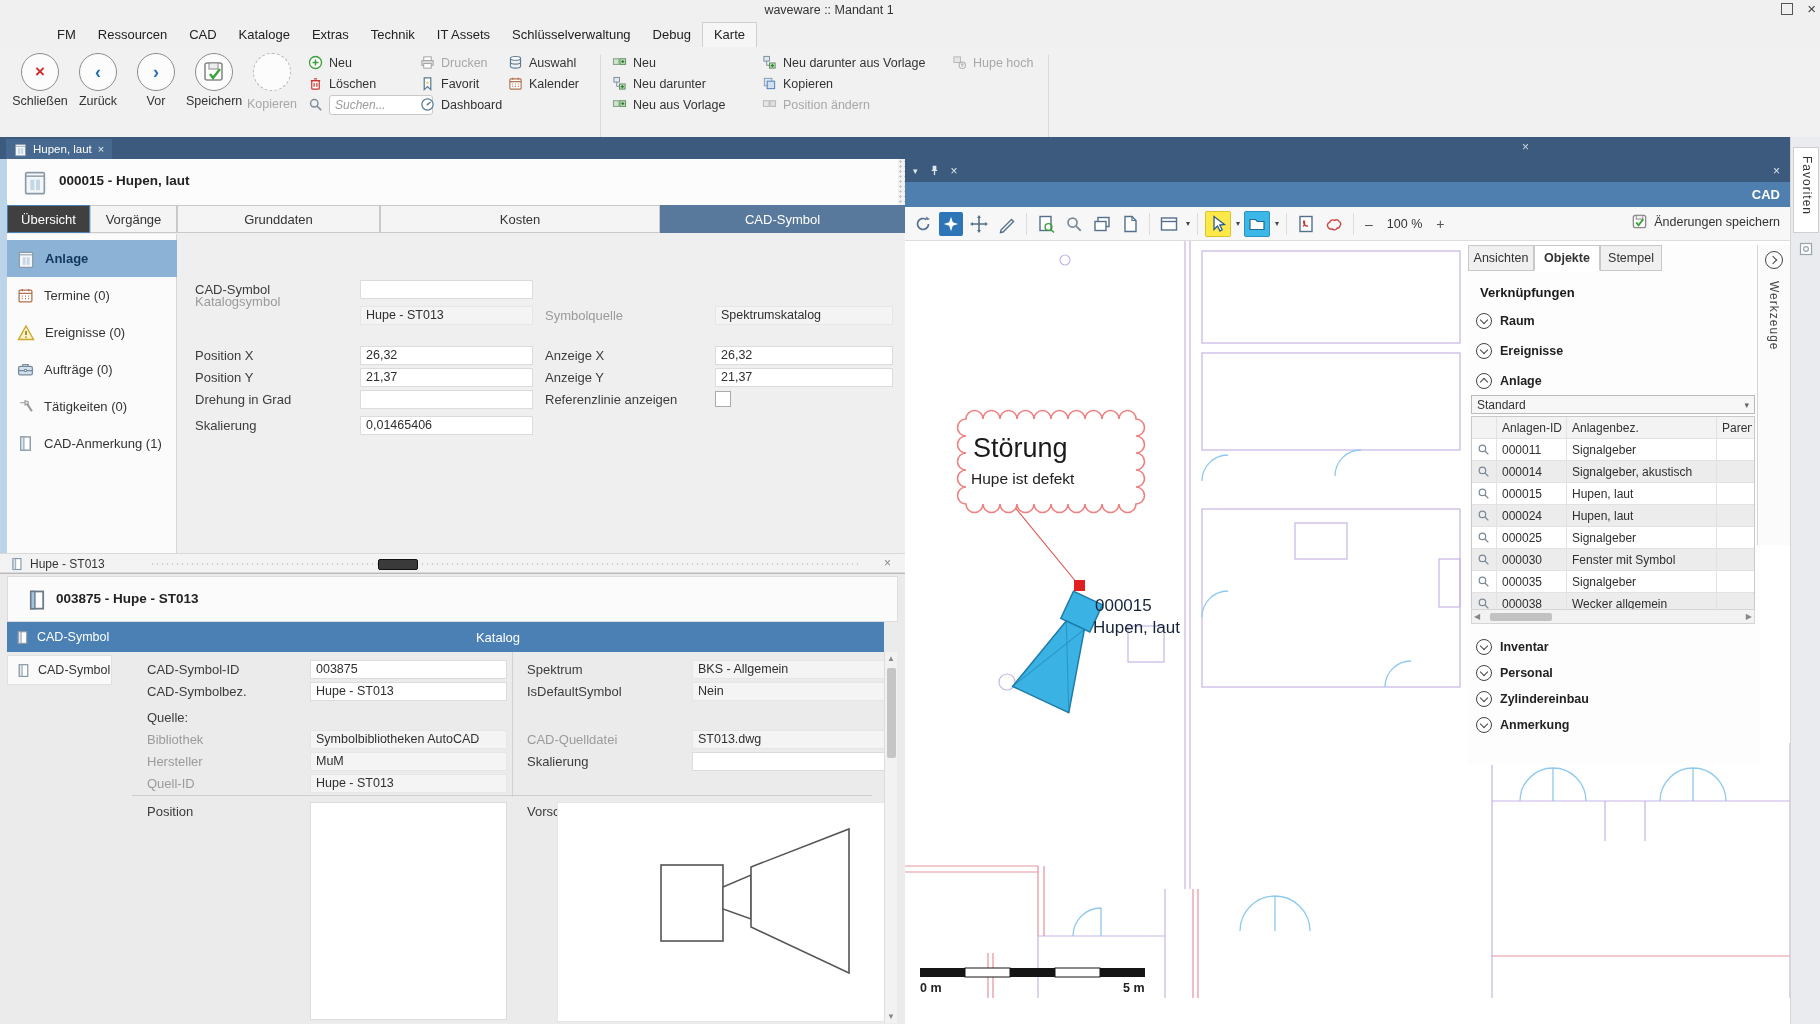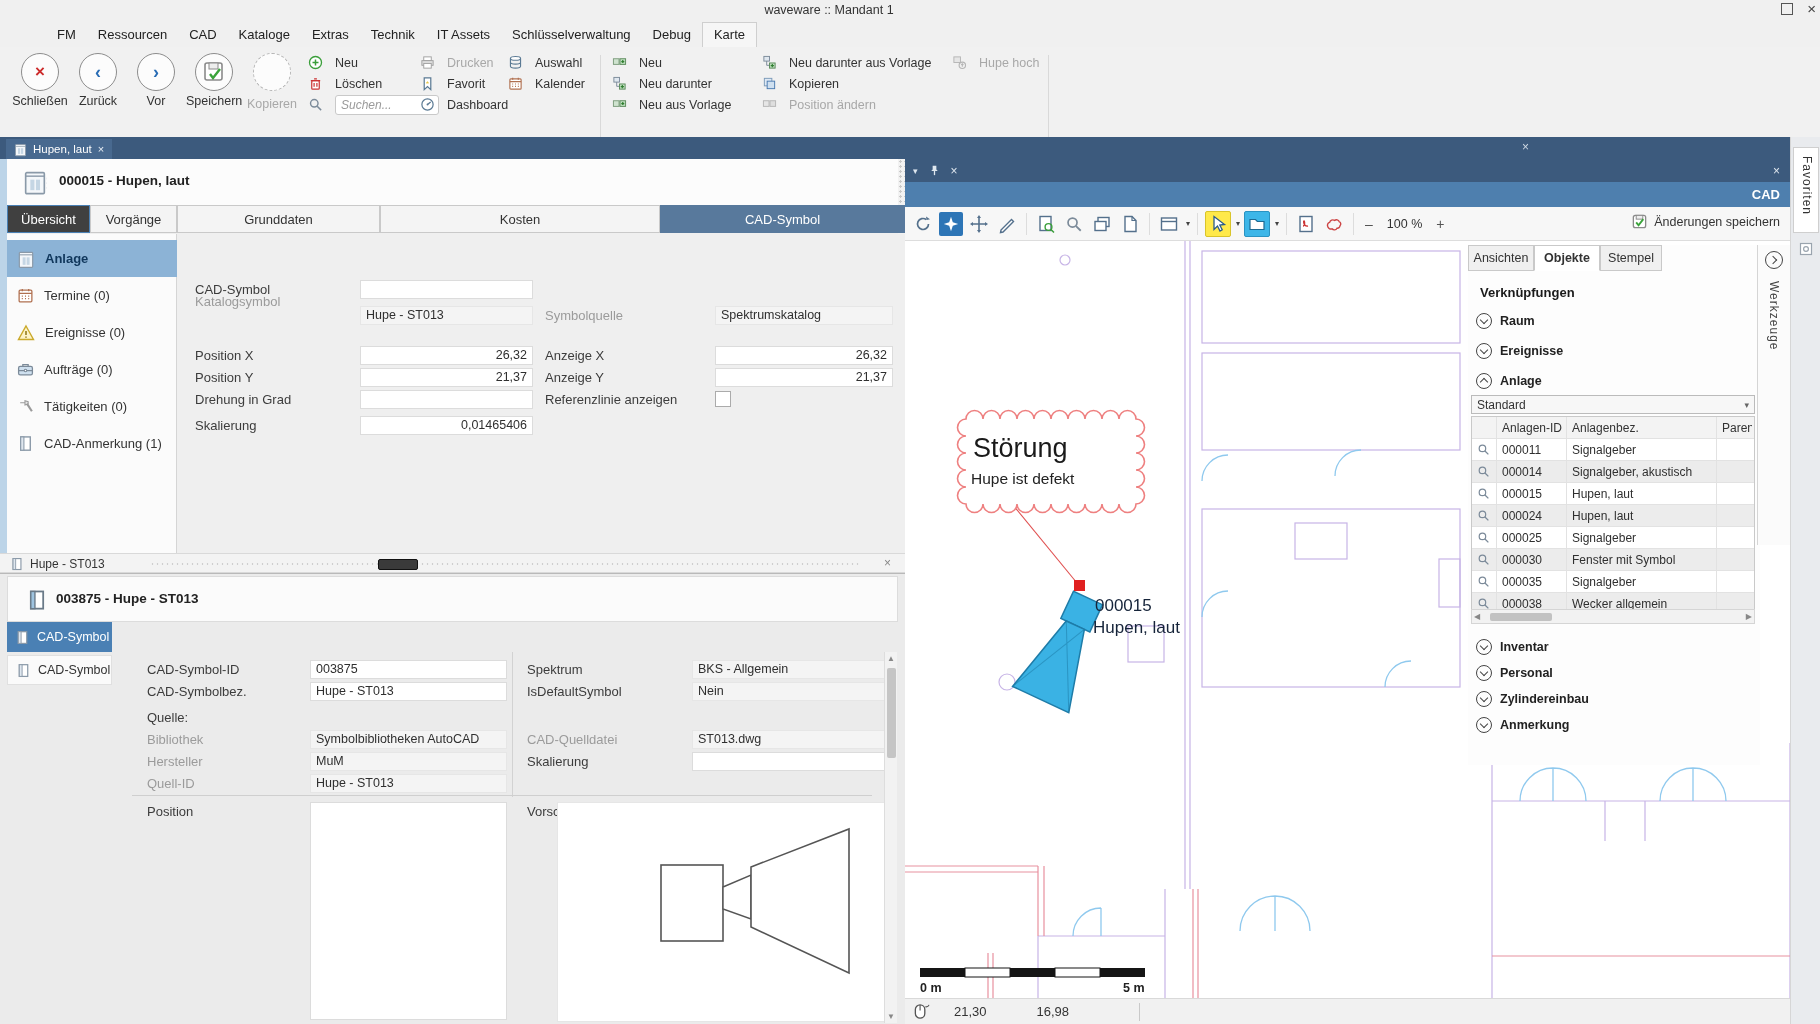--- a/index.html
+++ b/index.html
@@ -27,21 +27,21 @@
   
   .ribbon{left:0;top:47px;width:1820px;height:90px;background:#f1f1f1;border-bottom:1px solid #d8d8d8;}
   .bigbtn{top:6px;width:56px;text-align:center;}
   .bcirc{display:inline-flex;width:36px;height:36px;border:1.5px solid #8d8d8d;border-radius:50%;align-items:center;justify-content:center;background:#fcfcfc;}
   .bcirc.dashed{border-style:dashed;border-color:#b5b5b5;}
   .blbl{display:block;font-size:12.5px;color:#333;margin-top:3px;}
   .dim .blbl{color:#a8a8a8;}
   .glyph-x{color:#cc2a2a;font-size:17px;font-weight:bold;}
   .glyph-nav{color:#2a6db5;font-size:18px;font-weight:bold;line-height:14px;}
   .scol{top:6px;display:flex;flex-direction:column;gap:2px;}
-  .sbtn{display:flex;align-items:center;gap:12px;height:19px;font-size:12.5px;color:#333;white-space:nowrap;}
+  .sbtn{display:flex;align-items:center;gap:6px;height:19px;font-size:12.5px;color:#333;white-space:nowrap;}
   .sbtn.dim{color:#a8a8a8;}
   .searchbox{display:flex;align-items:center;gap:5px;width:92px;height:18px;background:#fff;border:1px solid #c9c9c9;border-radius:3px;padding:0 5px;}
   .searchbox span{color:#9a9a9a;font-style:italic;font-size:12px;}
   .rgrouplbl{top:118px;font-size:11.5px;color:#666;text-align:center;}
   .rsep{top:8px;width:1px;height:112px;background:#d9d9d9;}
 
   
   .docstrip{left:0;top:137px;width:1790px;height:22px;background:#3c5a7d;}
   .doctab{left:6px;top:2px;height:20px;background:#48698f;display:flex;align-items:center;gap:6px;padding:0 8px;color:#fff;font-size:11.5px;}
   .doctab .tx{font-size:11px;color:#e8eef5;}
@@ -57,21 +57,21 @@
   .rtab.act1{background:#404040;color:#fff;border-color:#4a80b4;}
   .rtab.act2{background:#58799c;color:#fff;border-color:#58799c;}
   .recnav{left:7px;top:75px;width:170px;height:319px;background:#fbfbfb;border-right:1px solid #d5d5d5;box-sizing:border-box;}
   .nrow{position:absolute;left:0;width:170px;height:37px;display:flex;align-items:center;gap:10px;padding-left:10px;box-sizing:border-box;font-size:13px;color:#333;}
   .nrow.sel{background:#8cb3d6;color:#10375c;font-weight:bold;}
   .recform{left:177px;top:75px;width:728px;height:319px;background:#efefef;}
   .flbl{position:absolute;font-size:13px;color:#3c3c3c;white-space:nowrap;}
   .flbl.gray{color:#9b9b9b;}
   .ffield{position:absolute;height:19px;box-sizing:border-box;background:#fff;border:1px solid #dcdcdc;font-size:12.5px;color:#2f2f2f;padding:1px 5px;white-space:nowrap;overflow:hidden;}
   .ffield.ro{background:#f4f4f4;border-color:#e6e6e6;}
-  .ffield.num{text-align:right;}
+  .ffield.num{}
   .chk{position:absolute;width:14px;height:14px;background:#fff;border:1px solid #ababab;}
 
   
   .hsplit{left:0;top:394px;width:905px;height:20px;background:#f3f3f3;border-top:1px solid #d9d9d9;border-bottom:1px solid #d9d9d9;box-sizing:border-box;}
   .hsplit .lab{left:30px;top:3px;font-size:12px;color:#333;}
   .hsplit .dots{left:150px;top:8px;width:710px;height:4px;background-image:radial-gradient(#cfcfcf 1px,transparent 1.2px);background-size:5px 4px;}
   .hsplit .handle{left:378px;top:5px;width:38px;height:9px;background:#3a3a3a;border-radius:2px;border:1px solid #111;}
   .hsplit .x{left:884px;top:2px;color:#888;font-size:12px;}
 
   
@@ -571,20 +571,21 @@
             <use href="#sym-page"></use>
           </svg>
           <span>CAD-Symbol</span>
         </div>
       <div class="abs catnavitem plain" style="top:81px">
           <svg width="15" height="15">
             <use href="#sym-page"></use>
           </svg>
           <span>CAD-Symbol</span>
         </div>
+      <div class="abs katbar">Katalog</div>
 
       <div class="abs catform">
         <span class="vline"></span>
           <span class="hline"></span>
         <span class="flbl" style="left:35px;top:10px">CAD-Symbol-ID</span>
         <span class="ffield" style="left:198px;top:8px;width:197px">003875</span>
         <span class="flbl" style="left:415px;top:10px">Spektrum</span>
         <span class="ffield ro" style="left:580px;top:8px;width:198px">BKS - Allgemein</span>
 
         <span class="flbl" style="left:35px;top:32px">CAD-Symbolbez.</span>
@@ -953,28 +954,20 @@
       </div>
 
       <div class="werkstrip abs">
         <span class="cir abs" style="left:7px;top:6px;width:18px;height:18px">
             <span class="chev right"></span>
           </span>
         <span class="vtext">Werkzeuge</span>
       </div>
     </div>
 
-    <div class="abs cadstatus">
-      <svg width="17" height="19">
-          <use href="#sym-mouse"></use>
-        </svg>
-      <span style="margin-left:14px">21,30</span>
-      <span style="margin-left:40px">16,98</span>
-      <span class="sep"></span>
-    </div>
   </div>
 
   <div class="abs rightstrip">
     <div class="favtab">
       <span class="vtext">Favoriten</span>
     </div>
     <svg class="abs" style="left:7px;top:104px" width="16" height="16">
         <use href="#sym-grid"></use>
       </svg>
   </div>

